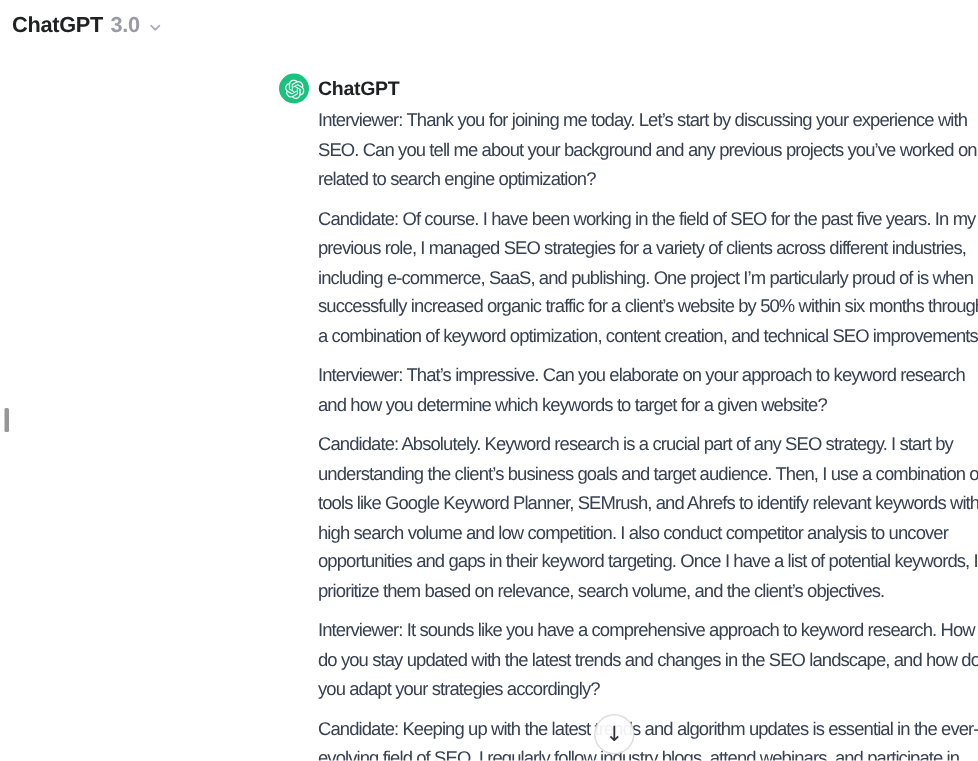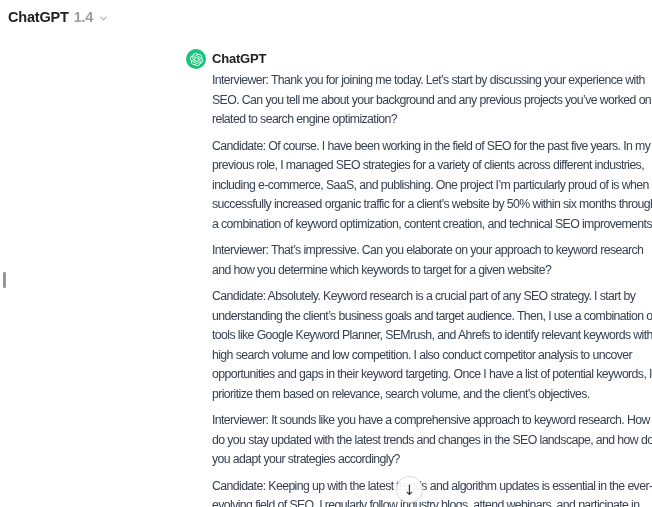--- a/index.html
+++ b/index.html
@@ -105,21 +105,21 @@
     line-height: 1;
     color: #31333b;
     font-family: "DejaVu Sans", sans-serif;
   }
 </style>
 </head>
 <body>
 
 <button class="model-header">
   <span class="model-name">ChatGPT</span>
-  <span class="model-version">1.4</span>
+  <span class="model-version">3.0</span>
   <span class="chevron">
     <svg width="11" height="11" viewBox="0 0 24 24" fill="none" stroke="#acacbe" stroke-width="2.6" stroke-linecap="round" stroke-linejoin="round">
         <path d="M6 9l6 6 6-6"></path>
       </svg>
   </span>
 </button>
 
 <div class="ibeam"></div>
 
 <main class="conversation">

